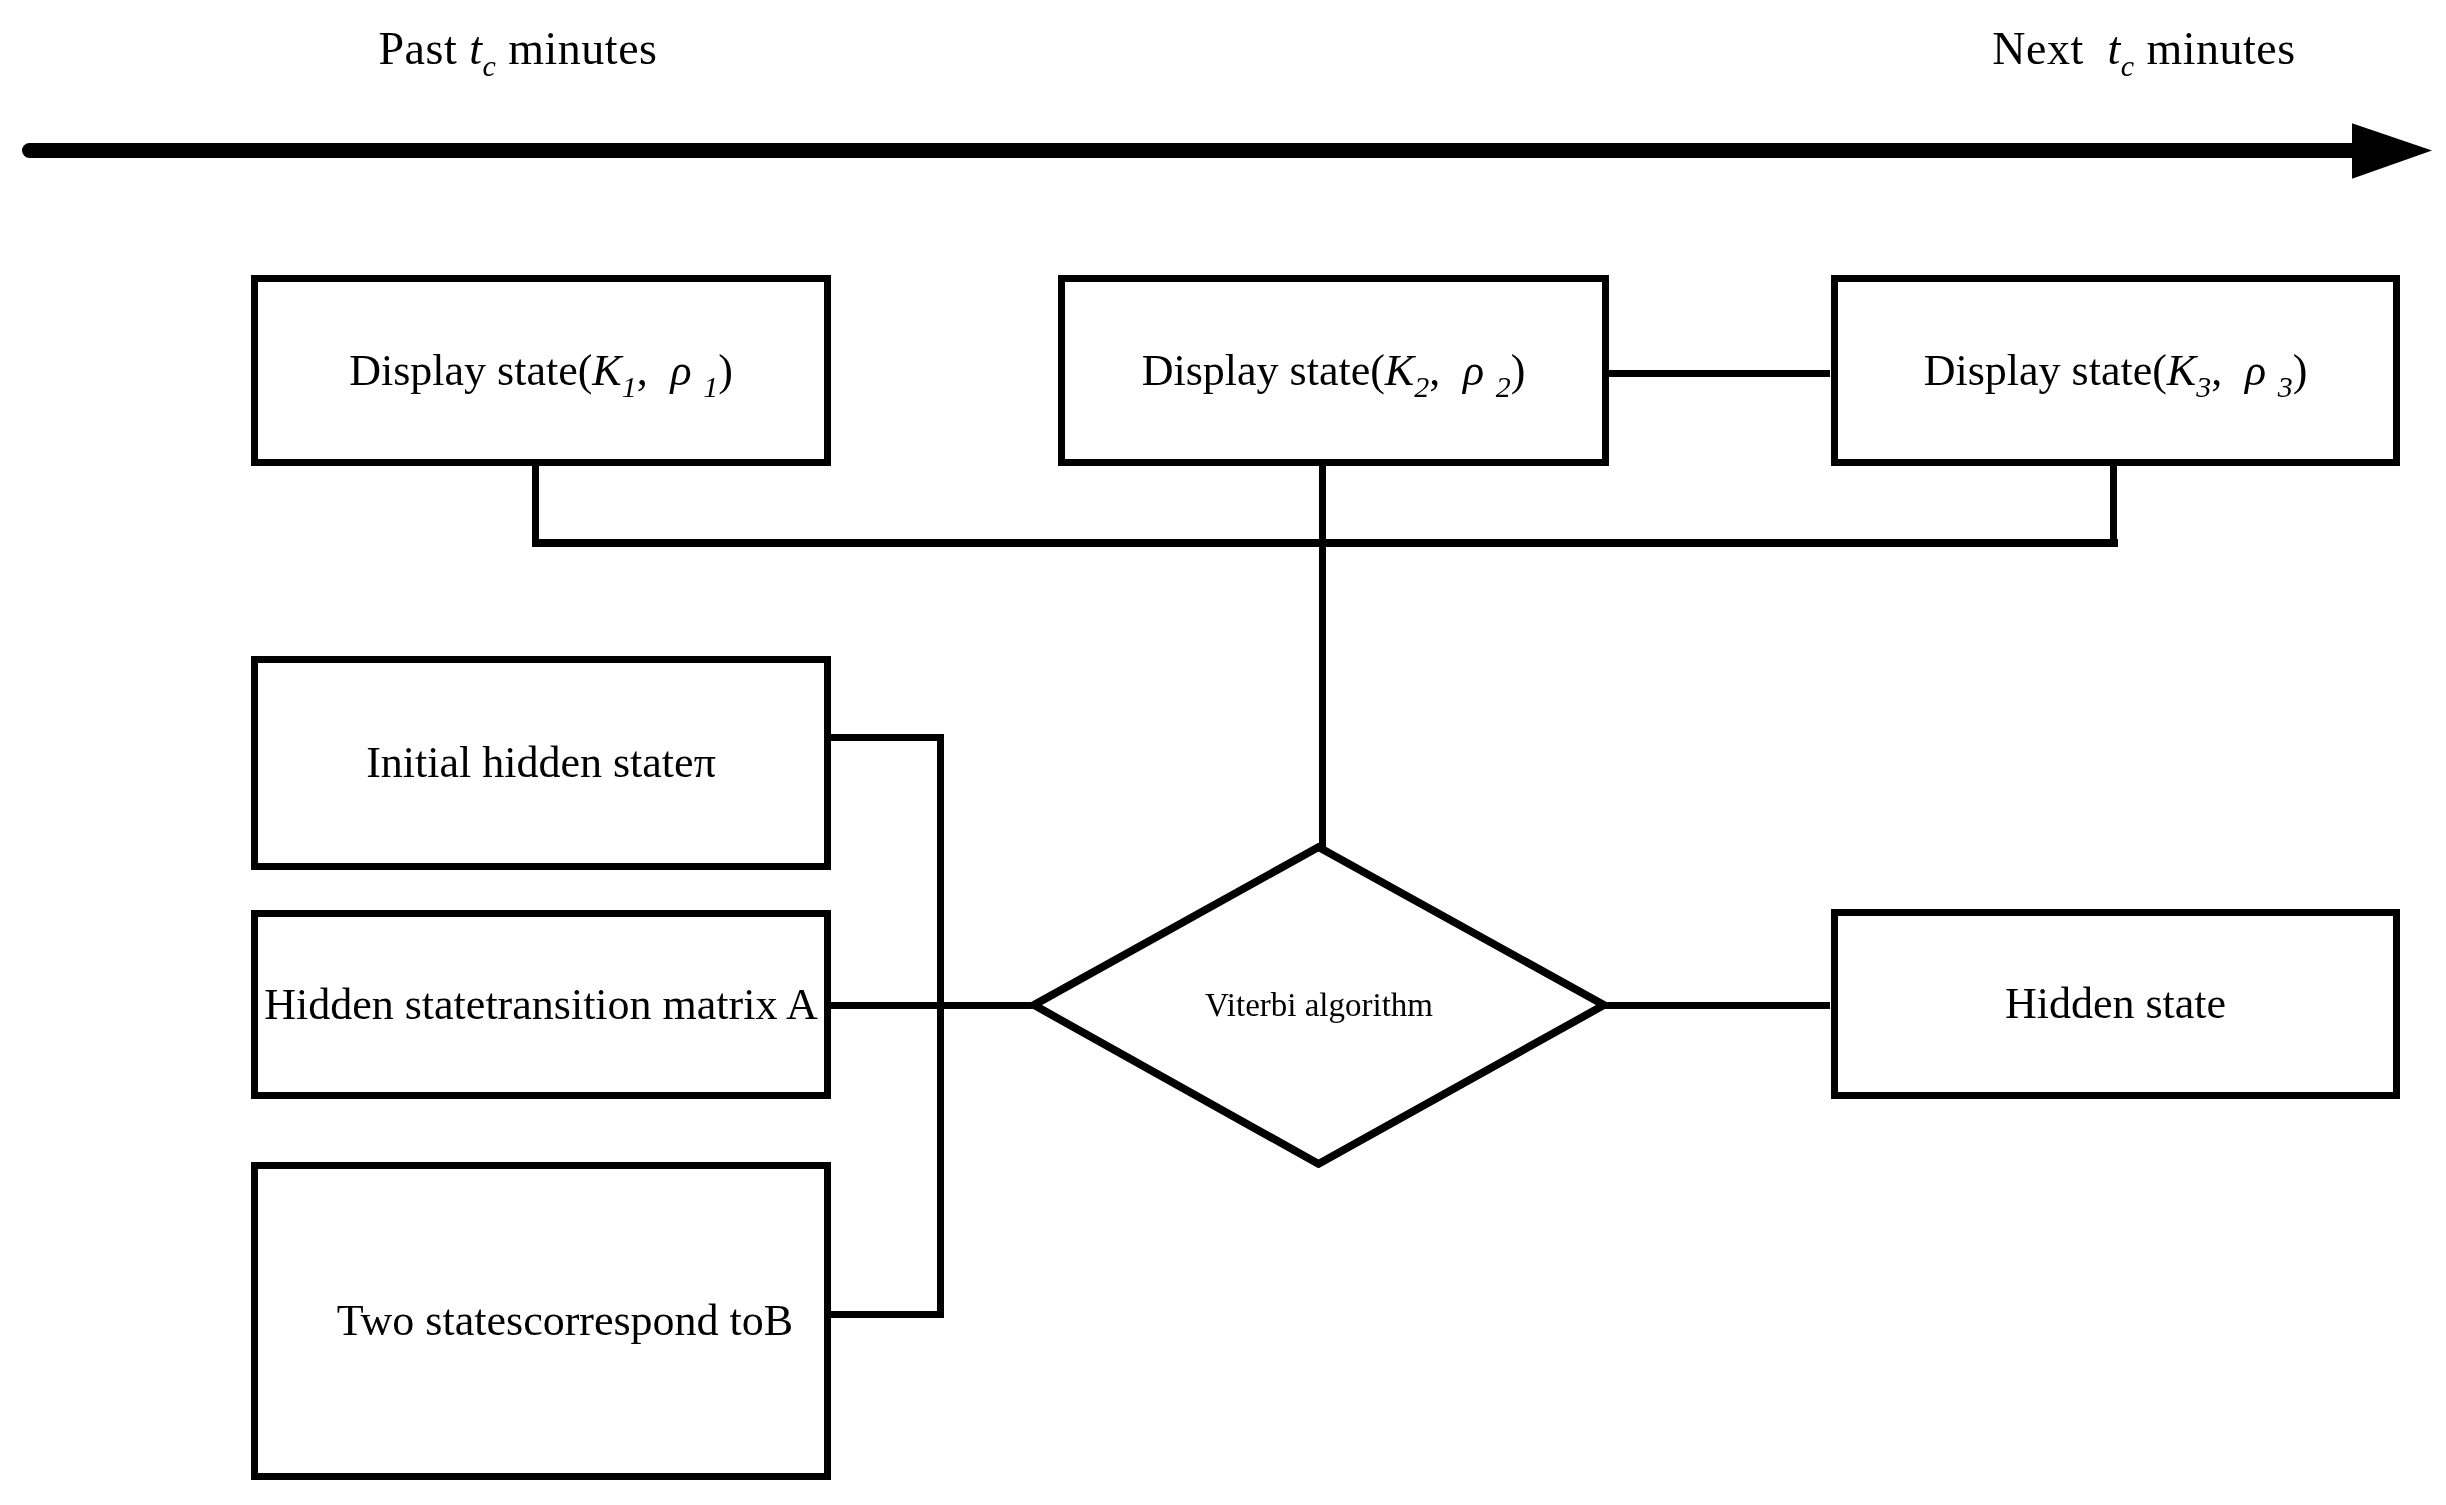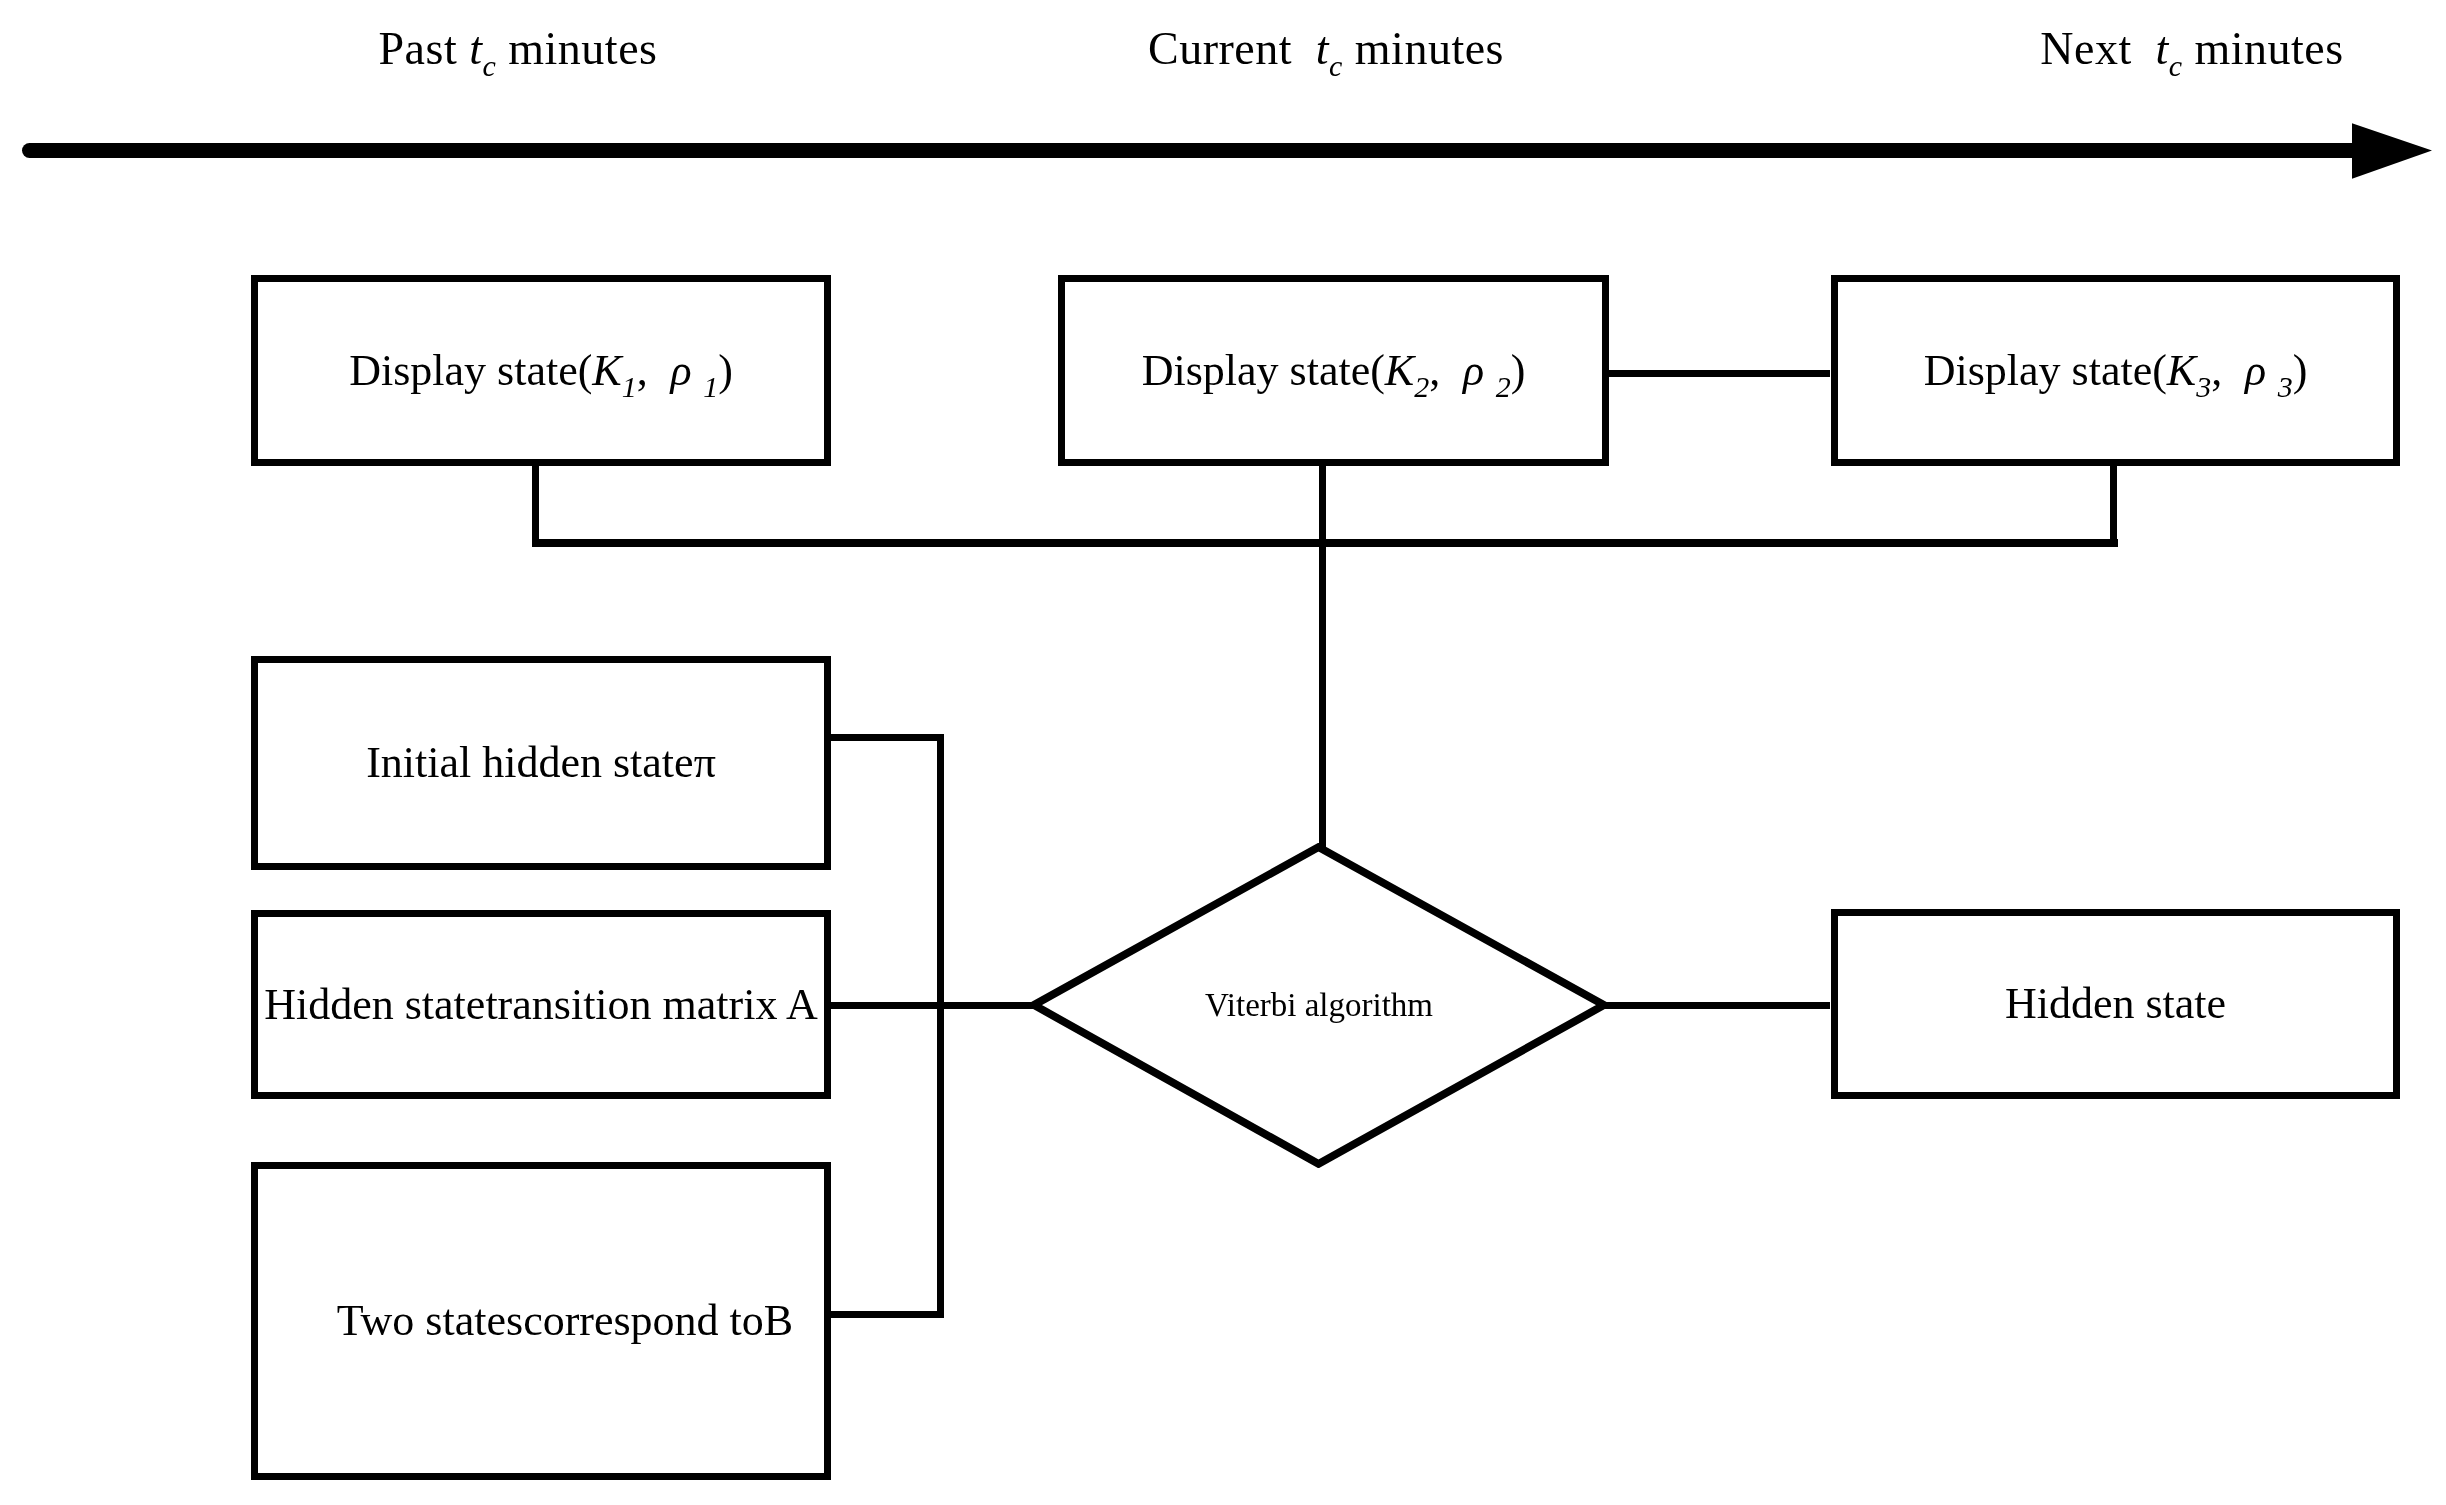--- a/index.html
+++ b/index.html
@@ -54,23 +54,22 @@
     text-align:center;font-size:33px;
   }
 </style>
 </head>
 <body>
 
 <div class="canvas">
 
   <div class="tlabel" style="left:518px;top:21.5px;"><span>Past </span><span class="var">t</span><span class="sub">c</span><span> minutes</span></div>
 
-  <div class="tlabel" style="left:1326px;top:21.5px;"><span>Current </span><span class="var gap">t</span><span class="sub">c</span><span> minutes</span></div>
 
-  <div class="tlabel" style="left:2144px;top:21.5px;margin-left:48px;"><span>Next </span><span class="var gap">t</span><span class="sub">c</span><span> minutes</span></div>
+  <div class="tlabel" style="left:2144px;top:21.5px;"><span>Next </span><span class="var gap">t</span><span class="sub">c</span><span> minutes</span></div>
 
   <div class="shaft" style="left:22.4px;top:143px;width:2338px;height:14.6px;"></div>
   <svg class="absvg" style="left:2352px;top:123px;" width="80" height="56" viewBox="0 0 82 57">
     <polygon points="0,0 82,28 0,57" fill="#000"></polygon>
   </svg>
 
   <div class="line" style="left:1609px;top:370px;width:221px;height:6.8px;"></div>
   <div class="line" style="left:532px;top:466px;width:6.8px;height:81px;"></div>
   <div class="line" style="left:2110px;top:466px;width:6.8px;height:81px;"></div>
   <div class="line" style="left:532px;top:539px;width:1586px;height:7.8px;"></div>

